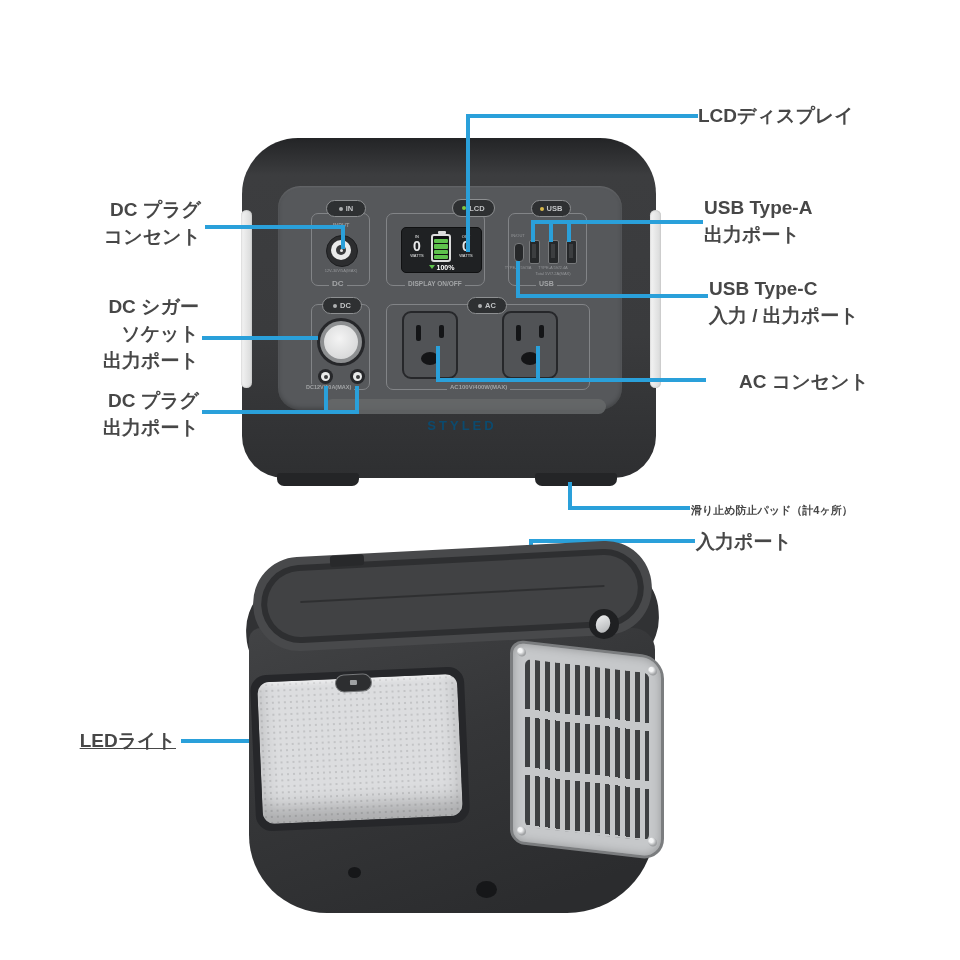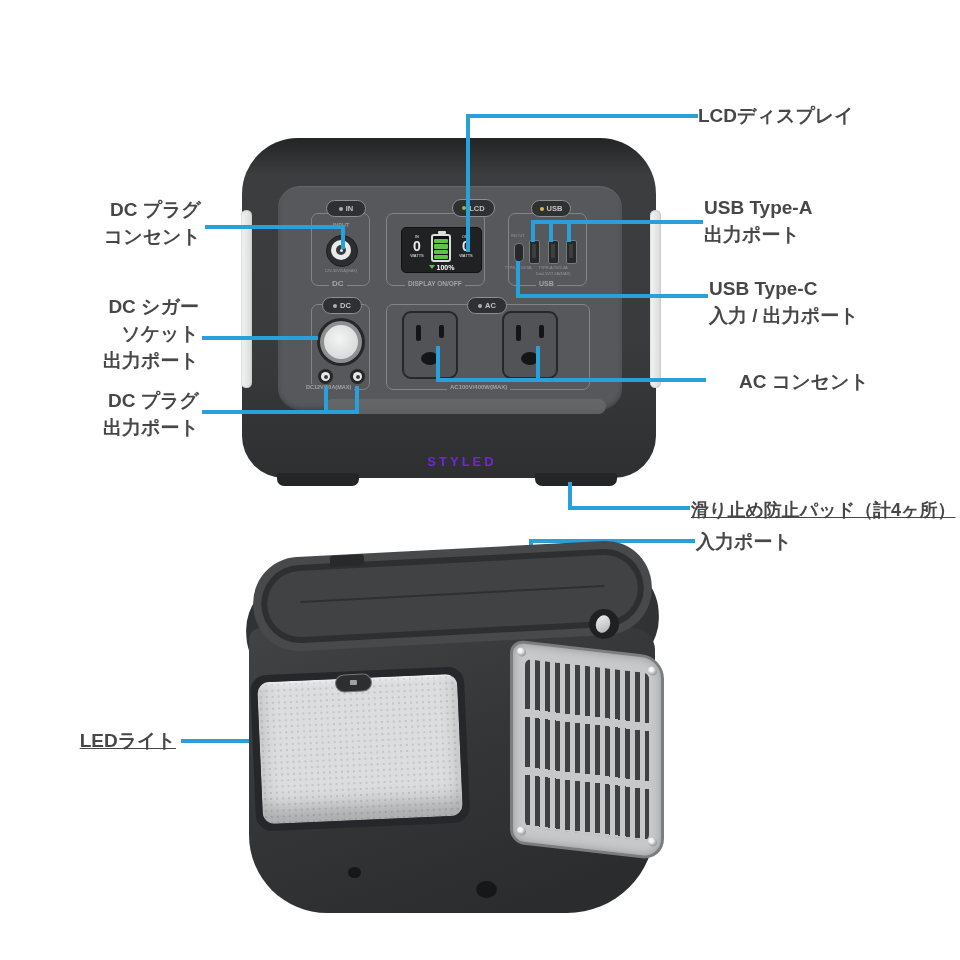--- a/index.html
+++ b/index.html
@@ -2,21 +2,21 @@
 <html><head>
 <meta charset="utf-8">
 <style>
   html,body{margin:0;padding:0;background:#fff;}
   .canvas{position:relative;width:960px;height:960px;background:#fff;overflow:hidden;
           font-family:"Liberation Sans","DejaVu Sans",sans-serif;}
   .abs{position:absolute;}
   .title{width:960px;text-align:center;top:30px;font-size:47px;font-weight:bold;color:#0b0b0b;letter-spacing:3px;}
   .callout{font-size:19px;font-weight:bold;color:#474747;line-height:27px;white-space:nowrap;}
   .callout.right{text-align:right;}
-  .callout.small{font-size:18px;text-decoration:underline;}
+  .callout.small{font-size:11px;}
   .cline{background:#2aa0da;}
   
   .fbody{left:242px;top:138px;width:414px;height:340px;border-radius:56px 56px 42px 42px;
          background:linear-gradient(180deg,#232426 0%,#3c3d3f 11%,#3a3b3d 58%,#2e2f31 100%);}
   .rail{width:11px;height:178px;border-radius:6px;background:linear-gradient(90deg,#f5f5f5,#d8d9d9);
         box-shadow:inset 0 0 2px #aaa;}
   .fpanel{left:278px;top:186px;width:344px;height:224px;border-radius:22px;background:#56585b;
           box-shadow:inset 0 1px 2px rgba(255,255,255,.12), inset 0 -2px 4px rgba(0,0,0,.25);}
   .sill{left:325px;top:399px;width:281px;height:15px;border-radius:8px;background:#66686a;opacity:.85;}
   .foot{width:82px;height:13px;background:#242527;border-radius:3px 3px 7px 7px;}
@@ -40,21 +40,21 @@
                border-top:4px solid #5fc24d;margin-right:2px;vertical-align:1px;}
   
   .dcport{border-radius:50%;}
   .usba{width:9px;height:22px;background:#26282a;border:1.5px solid #77797b;border-radius:2px;}
   .usba::after{content:"";position:absolute;left:1.5px;top:3px;width:4px;height:14px;background:#3c3e40;}
   .usbc{width:8px;height:17px;background:#26282a;border:1.5px solid #77797b;border-radius:4px;}
   .acout{width:52px;height:64px;background:#515356;border:2px solid #26272a;border-radius:9px;}
   .slot{position:absolute;top:12px;width:5px;height:16px;background:#141517;border-radius:2px;}
   .ground{position:absolute;left:50%;transform:translateX(-50%);top:39px;width:18px;height:13px;background:#141517;border-radius:50%;}
   .brand{left:400px;top:418px;width:124px;text-align:center;font-size:13px;font-weight:bold;
-         letter-spacing:3px;color:#6d28d9;margin-top:36px;}
+         letter-spacing:3px;color:#0c4a6e;}
   
   .rim{left:246px;top:570px;width:413px;height:108px;border-radius:52px;background:#313234;transform:rotate(-3deg);}
   .bbody{left:249px;top:628px;width:406px;height:285px;border-radius:12px 22px 88px 78px;
          background:linear-gradient(160deg,#424345 0%,#353638 42%,#2b2c2e 88%);}
   .tplate{left:253px;top:549px;width:399px;height:94px;border-radius:46px;background:#48494b;transform:rotate(-3deg);}
   .groove{position:absolute;inset:8px;border-radius:40px;background:#2e2f31;}
   .hndl{position:absolute;inset:14px;border-radius:34px;background:#414244;}
   .hseam{position:absolute;left:9%;right:9%;top:46%;height:2px;background:rgba(0,0,0,.28);border-radius:1px;}
   .notch{left:330px;top:555px;width:34px;height:11px;background:#28292b;border-radius:3px;transform:rotate(-3deg);}
   .pinbase{left:589px;top:609px;width:30px;height:30px;border-radius:50%;background:#1f2022;}

